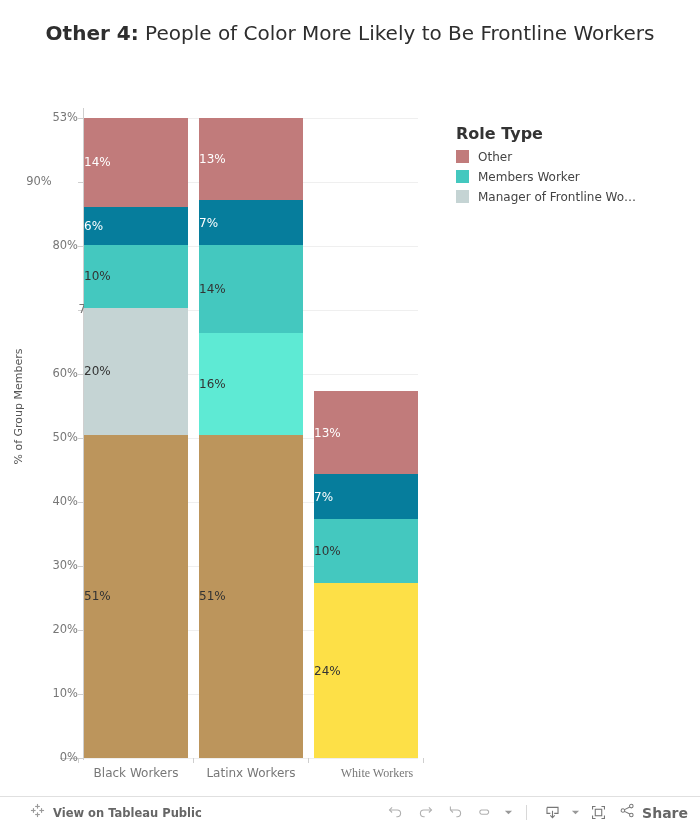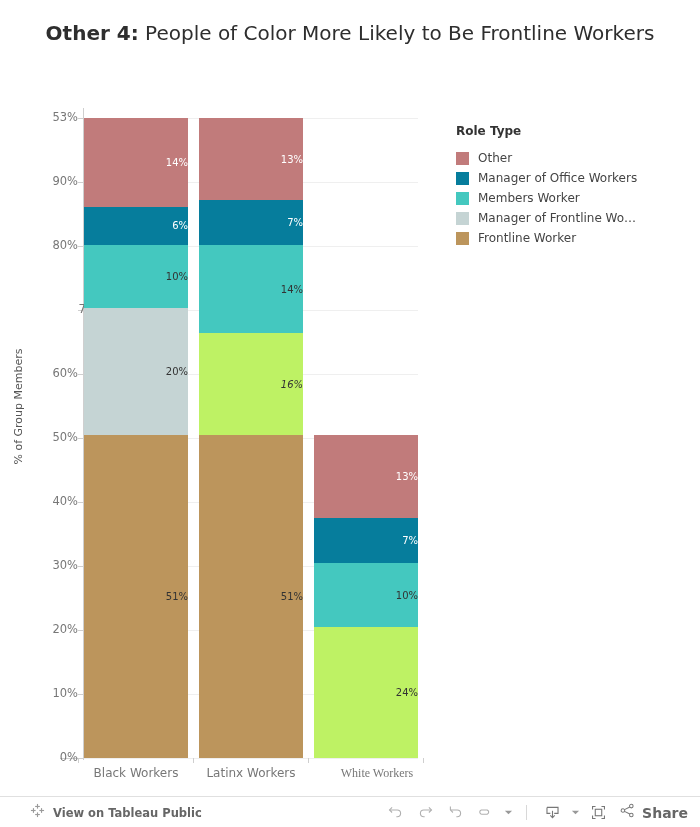--- a/index.html
+++ b/index.html
@@ -94,22 +94,22 @@
   .bar {
     position: absolute;
     bottom: 0;
     width: 104px;
   }
   .seg {
     position: relative;
     width: 100%;
     display: flex;
     align-items: center;
-    justify-content: flex-end;
-    font-size: 10px;
+    justify-content: flex-start;
+    font-size: 12px;
     box-sizing: border-box;
   }
   .seg-label { pointer-events: none; }
 
   .xtick-mark {
     position: absolute;
     top: 658px;
     width: 1px;
     height: 5px;
     background: #cfcfcf;
@@ -124,28 +124,28 @@
   }
 
   
   .legend {
     position: absolute;
     left: 456px;
     top: 124px;
     width: 230px;
   }
   .legend-title {
-    font-size: 12px;
+    font-size: 16px;
     font-weight: 700;
     color: #333333;
     margin-bottom: 7px;
   }
   .legend-item {
     display: flex;
-    align-items: flex-end;
+    align-items: flex-start;
     height: 20px;
   }
   .legend-swatch {
     width: 13px;
     height: 13px;
     flex: 0 0 13px;
     margin-right: 9px;
   }
   .legend-text {
     font-size: 12px;
@@ -258,21 +258,21 @@
       <div class="ytick-holder" style="top: 402px;">40%</div>
       <div class="ytick-mark" style="top: 338px;"></div>
       <div class="ytick-holder" style="top: 338px;">50%</div>
       <div class="ytick-mark" style="top: 274px;"></div>
       <div class="ytick-holder" style="top: 274px;">60%</div>
       <div class="ytick-mark" style="top: 210px;"></div>
       <div class="ytick-holder" style="top: 210px; margin-left: 26px;">70%</div>
       <div class="ytick-mark" style="top: 146px;"></div>
       <div class="ytick-holder" style="top: 146px;">80%</div>
       <div class="ytick-mark" style="top: 82px;"></div>
-      <div class="ytick-holder" style="top: 82px;">90%</div>
+      <div class="ytick-holder" style="top: 82px; text-align: center;">90%</div>
       <div class="ytick-mark" style="top: 18px;"></div>
       <div class="ytick-holder" style="top: 18px;">53%</div>
     </div>
 
   <div id="bars">
       <div class="bar" style="left: 84px; top: 18px; height: 640px; position: absolute; display: flex; flex-direction: column; justify-content: flex-end;">
         <div class="seg" style="height: 89.6px; background: rgb(193, 123, 123); color: rgb(255, 255, 255);">
           <span class="seg-label">14%</span>
         </div>
         <div class="seg" style="height: 38.4px; background: rgb(6, 125, 156); color: rgb(255, 255, 255);">
@@ -291,38 +291,38 @@
       <div class="bar" style="left: 199px; top: 18px; height: 640px; position: absolute; display: flex; flex-direction: column; justify-content: flex-end;">
         <div class="seg" style="height: 83.2px; background: rgb(193, 123, 123); color: rgb(255, 255, 255);">
           <span class="seg-label">13%</span>
         </div>
         <div class="seg" style="height: 44.8px; background: rgb(6, 125, 156); color: rgb(255, 255, 255);">
           <span class="seg-label">7%</span>
         </div>
         <div class="seg" style="height: 89.6px; background: rgb(68, 200, 191); color: rgb(51, 51, 51);">
           <span class="seg-label">14%</span>
         </div>
-        <div class="seg" style="height: 102.4px; background: #bef264; color: rgb(51, 51, 51); font-style: italic;">
+        <div class="seg" style="height: 102.4px; background: #5eead4; color: rgb(51, 51, 51);">
           <span class="seg-label">16%</span>
         </div>
         <div class="seg" style="height: 326.4px; background: rgb(188, 149, 92); color: rgb(51, 51, 51);">
           <span class="seg-label">51%</span>
         </div>
       </div>
       <div class="bar" style="left: 314px; top: 18px; height: 640px; position: absolute; display: flex; flex-direction: column; justify-content: flex-end;">
         <div class="seg" style="height: 83.2px; background: rgb(193, 123, 123); color: rgb(255, 255, 255);">
           <span class="seg-label">13%</span>
         </div>
         <div class="seg" style="height: 44.8px; background: rgb(6, 125, 156); color: rgb(255, 255, 255);">
           <span class="seg-label">7%</span>
         </div>
         <div class="seg" style="height: 64px; background: rgb(68, 200, 191); color: rgb(51, 51, 51);">
           <span class="seg-label">10%</span>
         </div>
-        <div class="seg" style="height: 131px; background: #bef264; color: rgb(51, 51, 51);">
+        <div class="seg" style="height: 175px; background: #fde047; color: rgb(51, 51, 51);">
           <span class="seg-label">24%</span>
         </div>
       </div>
     </div>
   <div id="xticks">
       <div class="xtick-mark" style="left: 78px;"></div>
       <div class="xtick-label" style="left: 61px;">Black Workers</div>
       <div class="xtick-mark" style="left: 193px;"></div>
       <div class="xtick-label" style="left: 176px;">Latinx Workers</div>
       <div class="xtick-mark" style="left: 308px;"></div>
@@ -332,34 +332,26 @@
 </div>
 
 <div class="legend">
   <div class="legend-title">Role Type</div>
   <div id="legend-items">
       <div class="legend-item">
         <span class="legend-swatch" style="background: rgb(193, 123, 123);"></span>
         <span class="legend-text">Other</span>
       </div>
       <div class="legend-item">
-        <span class="legend-swatch" style="background: rgb(6, 125, 156);"></span>
-        <span class="legend-text">Manager of Office Workers</span>
-      </div>
-      <div class="legend-item">
         <span class="legend-swatch" style="background: rgb(68, 200, 191);"></span>
         <span class="legend-text">Members Worker</span>
       </div>
       <div class="legend-item">
         <span class="legend-swatch" style="background: rgb(197, 212, 212);"></span>
         <span class="legend-text">Manager of Frontline Wo…</span>
-      </div>
-      <div class="legend-item">
-        <span class="legend-swatch" style="background: rgb(188, 149, 92);"></span>
-        <span class="legend-text">Frontline Worker</span>
       </div>
     </div>
 </div>
 
 <div class="toolbar">
 
   <div class="tb-left">
     <span>
       <svg width="15" height="15" viewBox="0 0 16 16">
         <g fill="#9a9a9a">

